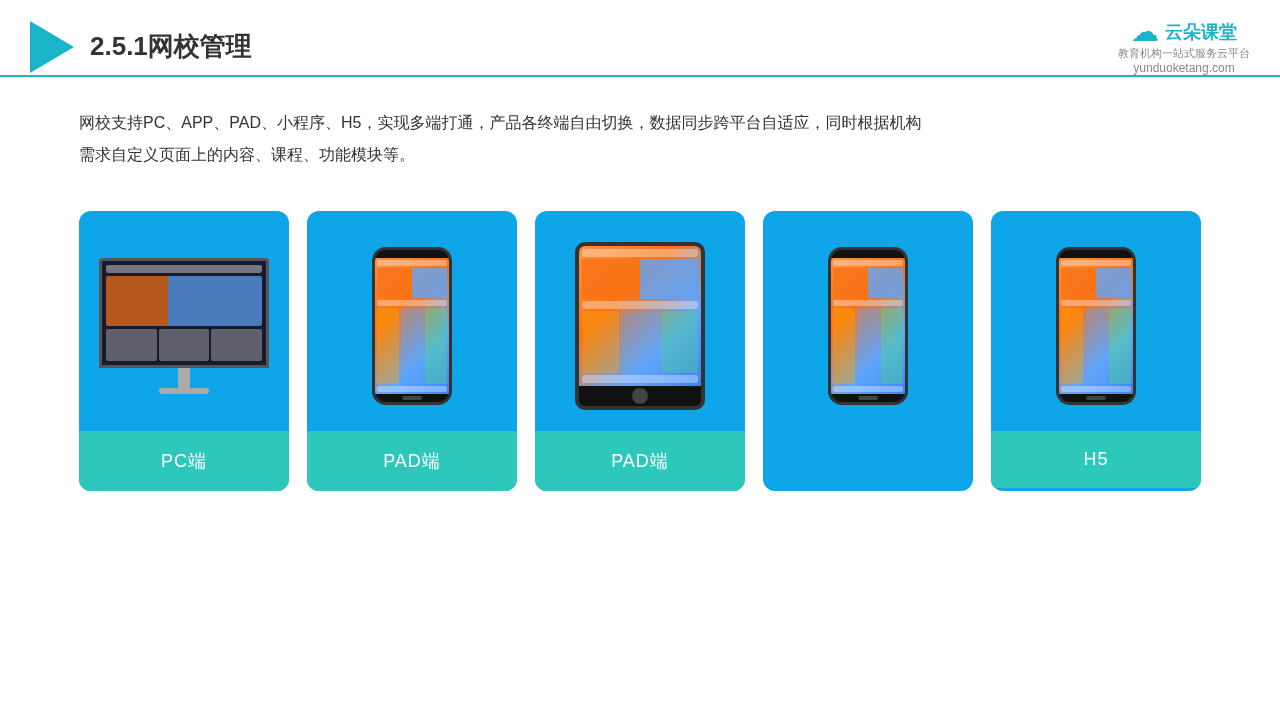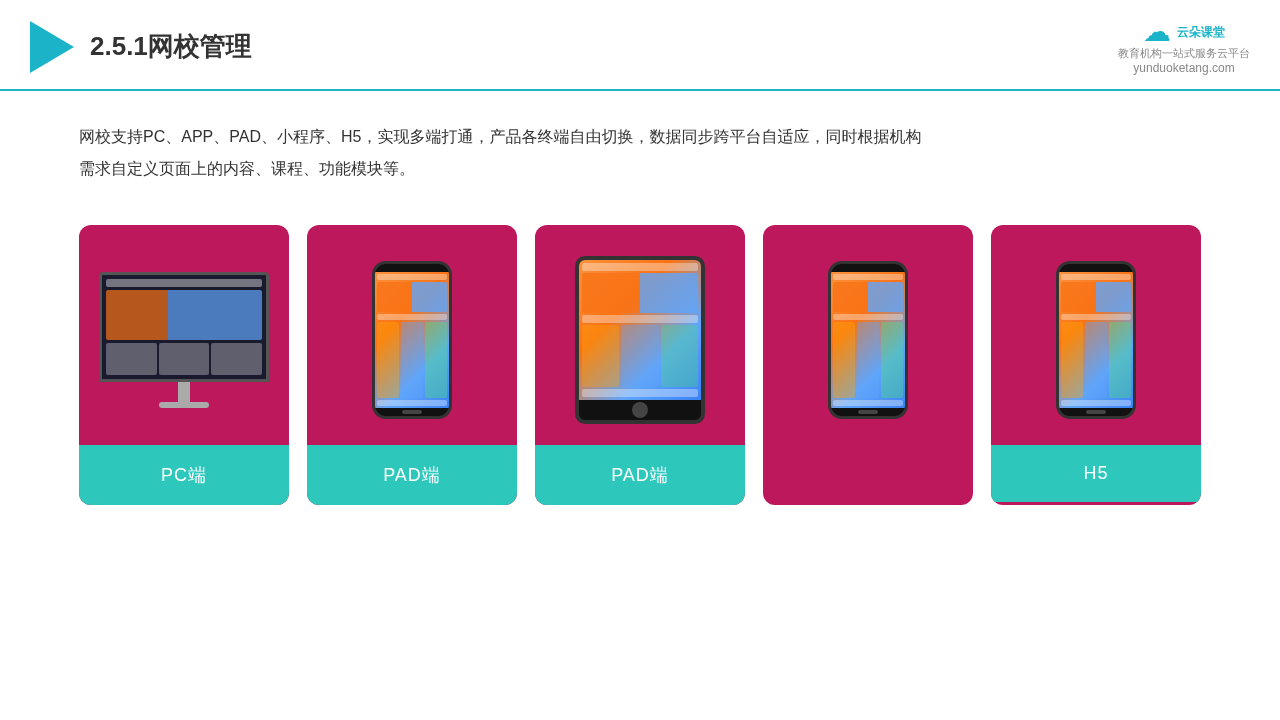--- a/index.html
+++ b/index.html
@@ -9,21 +9,21 @@
       background: #ffffff;
       font-family: 'Microsoft YaHei', 'PingFang SC', sans-serif;
       overflow: hidden;
     }
 
     
     .header {
       display: flex;
       align-items: center;
       justify-content: space-between;
-      padding: 18px 30px 14px 30px;
+      padding: 18px 30px 0 30px;
       border-bottom: 2px solid #1ab3c8;
     }
     .header-left {
       display: flex;
       align-items: center;
       gap: 16px;
     }
     .logo-triangle {
       width: 0;
       height: 0;
@@ -45,21 +45,21 @@
       display: flex;
       align-items: center;
       gap: 6px;
     }
     .cloud-icon {
       color: #1ab3c8;
       font-size: 28px;
       line-height: 1;
     }
     .brand-text-cn {
-      font-size: 12px;
+      font-size: 18px;
       font-weight: bold;
       color: #1ab3c8;
     }
     .brand-tagline {
       font-size: 11px;
       color: #888;
       text-align: right;
       line-height: 1.4;
     }
     .brand-url {
@@ -77,21 +77,21 @@
 
     
     .cards-container {
       display: flex;
       gap: 18px;
       padding: 20px 55px 30px 55px;
       justify-content: center;
     }
 
     .card {
-      background: #be185d;
+      background: #0ea5e9;
       border-radius: 12px;
       width: 210px;
       display: flex;
       flex-direction: column;
       align-items: center;
       overflow: hidden;
       flex-shrink: 0;
     }
 
     .card-image-area {

